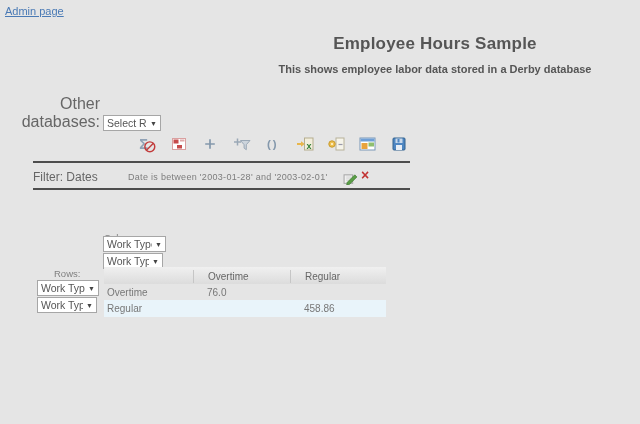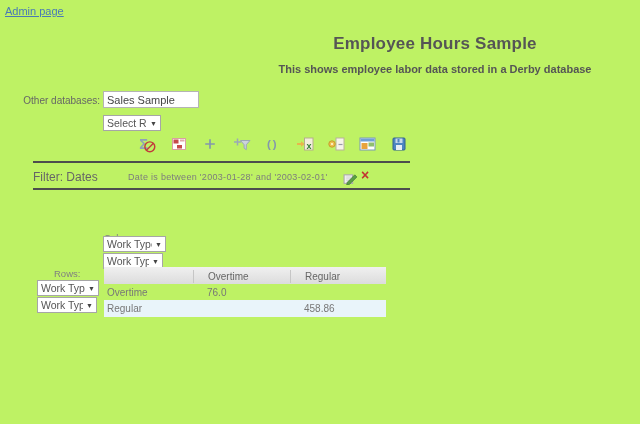--- a/index.html
+++ b/index.html
@@ -1,28 +1,28 @@
 <!DOCTYPE html>
 <html><head>
 <meta charset="utf-8">
 <style>
   html,body{margin:0;padding:0;background:#fff;}
   #screen{
-    position:relative;width:640px;height:424px;background:#bef264;overflow:hidden;
+    position:relative;width:640px;height:424px;background:#e5e5e5;overflow:hidden;
     font-family:"Liberation Sans","DejaVu Sans",sans-serif;color:#666;
   }
   .abs{position:absolute;}
 
   
   .admin-link{left:5px;top:5px;font-size:11px;color:#4a7ab5;text-decoration:underline;cursor:pointer;}
   .page-title{left:285px;top:34px;width:300px;text-align:center;font-size:17px;font-weight:bold;color:#555;letter-spacing:.2px;}
   .page-subtitle{left:270px;top:63px;width:330px;text-align:center;font-size:11px;font-weight:bold;color:#555;}
 
   
-  .form-label{width:100px;text-align:right;font-size:10px;color:#666;}
+  .form-label{width:100px;text-align:right;font-size:16px;color:#666;}
   .db-label{left:0;top:95px;}
   .db-input{left:103px;top:91px;width:88px;height:13px;border:1px solid #b4b4b4;font-size:11px;color:#444;
     padding:1px 3px;font-family:inherit;outline:none;}
   .report-label{left:0;top:119px;}
 
   
   .fake-select{display:flex;align-items:center;justify-content:space-between;box-sizing:border-box;
     border:1px solid #a6a6a6;background:#fff;height:16px;padding:0 3px;font-size:10.5px;color:#555;cursor:pointer;}
   .fs-label{white-space:nowrap;overflow:hidden;}
   .fs-arrow{font-size:7px;color:#444;margin-left:3px;flex:0 0 auto;}
@@ -64,21 +64,20 @@
 </head>
 <body>
 
 <div id="screen">
 
   <a class="abs admin-link">Admin page</a>
   <div class="abs page-subtitle">This shows employee labor data stored in a Derby database</div>
   <div class="abs page-title">Employee Hours Sample</div>
 
   <div class="abs form-label db-label">Other databases:</div>
-  <input class="abs db-input" type="text" value="Sales Sample" style="">
   <div class="abs fake-select sel-report">
     <span class="fs-label">Select Repor</span>
     <span class="fs-arrow">▼</span>
   </div>
 
   <div class="abs toolbar">
     <span class="tool-btn">
       <svg width="18" height="18" viewBox="0 0 16 16">
         <text x="1" y="12.5" font-size="13" font-weight="bold" fill="#90a2b6">Σ</text>
         <circle cx="10.5" cy="10.5" r="4.4" fill="none" stroke="#c23b3b" stroke-width="1.3"></circle>

